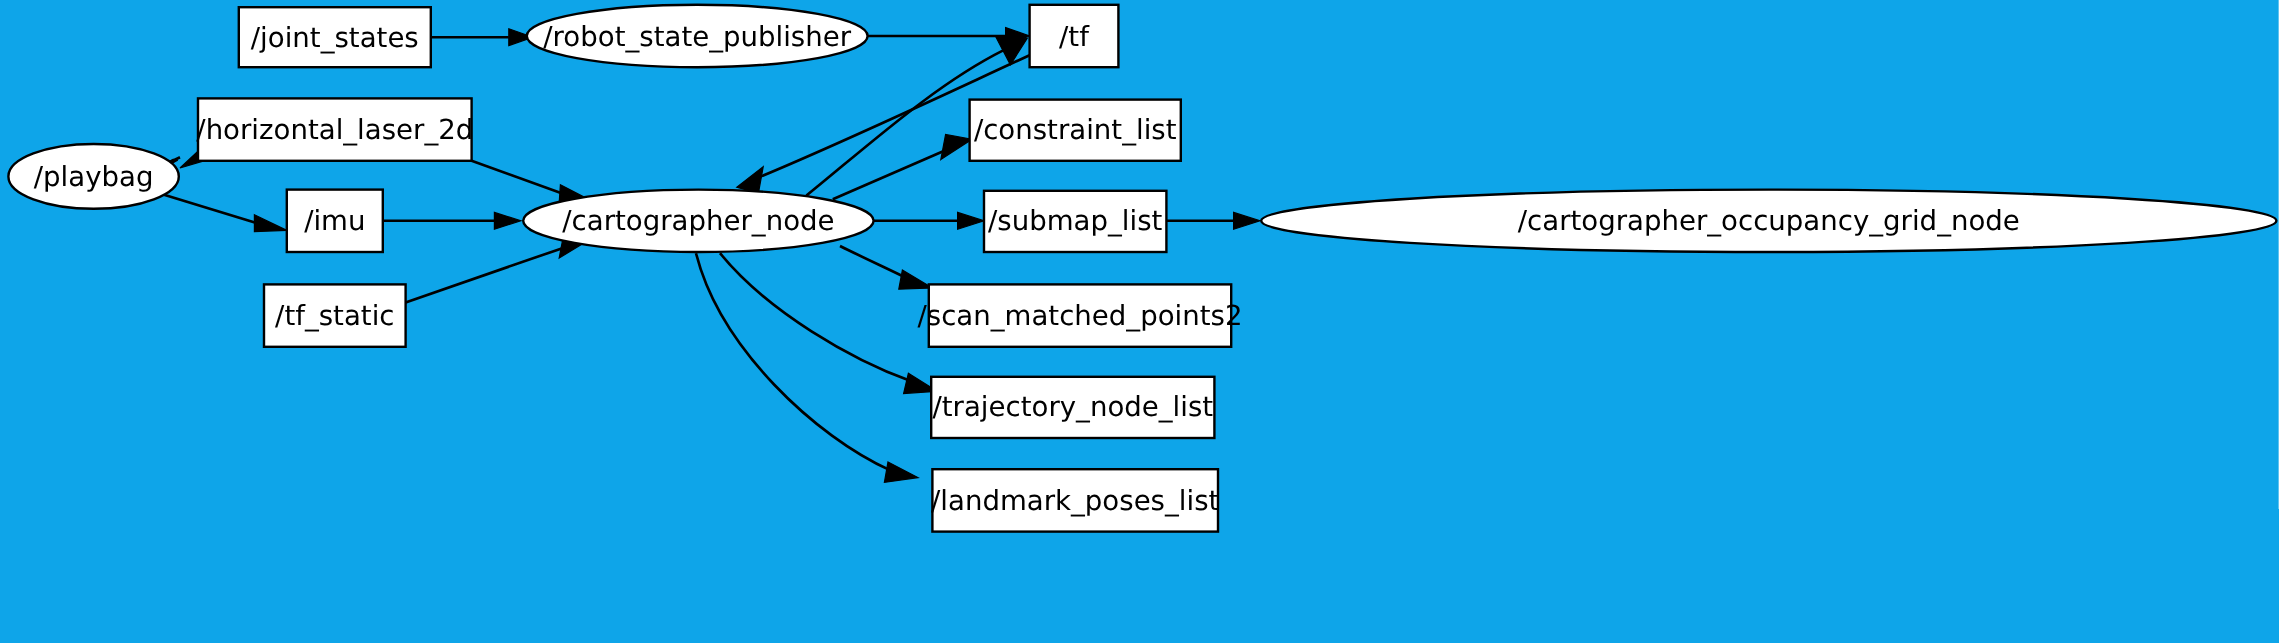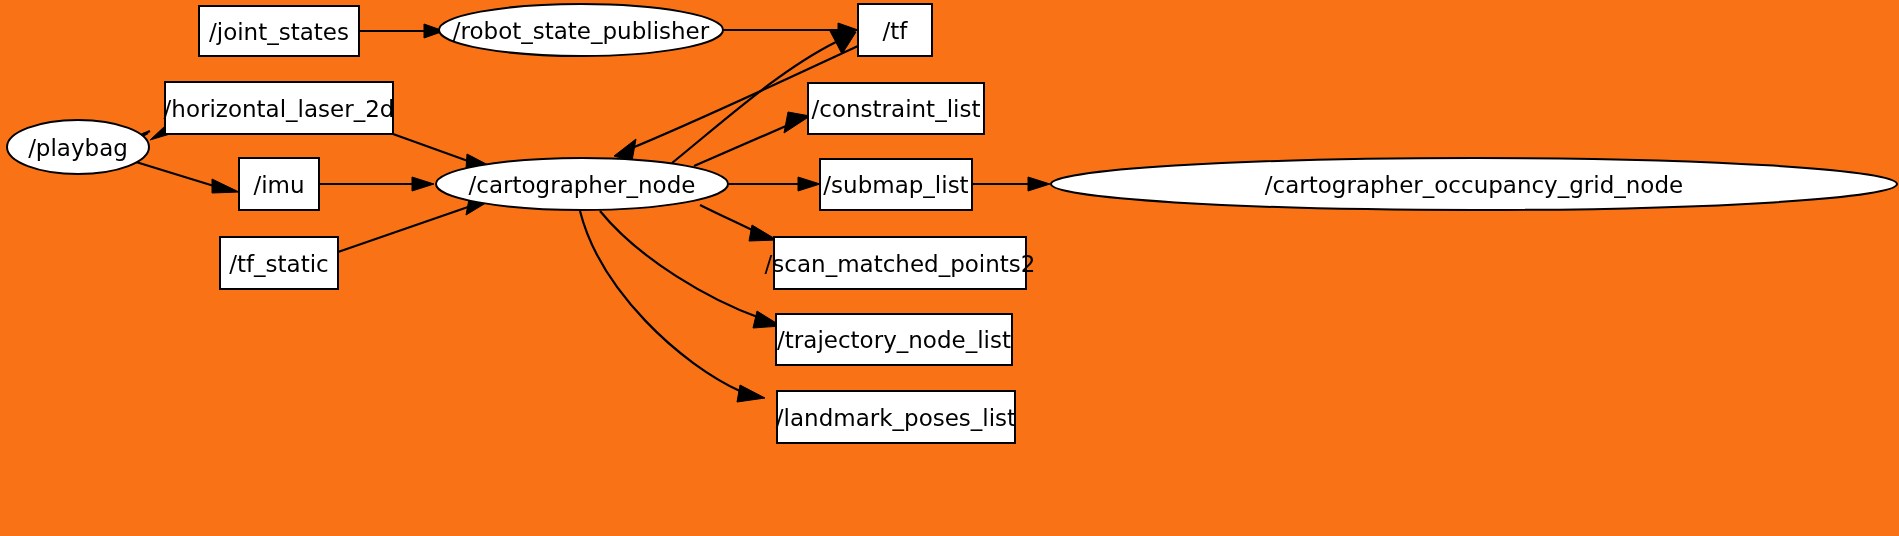--- a/index.html
+++ b/index.html
@@ -8,21 +8,21 @@
     padding: 0;
     background: #ffffff;
   }
   body {
     font-family: "DejaVu Sans", sans-serif;
   }
   #graph-canvas {
     position: relative;
     width: 1899px;
     height: 536px;
-    background: #f97316;
+    background: #0ea5e9;
     overflow: hidden;
   }
   #graph-svg {
     position: absolute;
     left: 0;
     top: 0;
     width: 1899px;
     height: 536px;
   }
   .node-shape {

